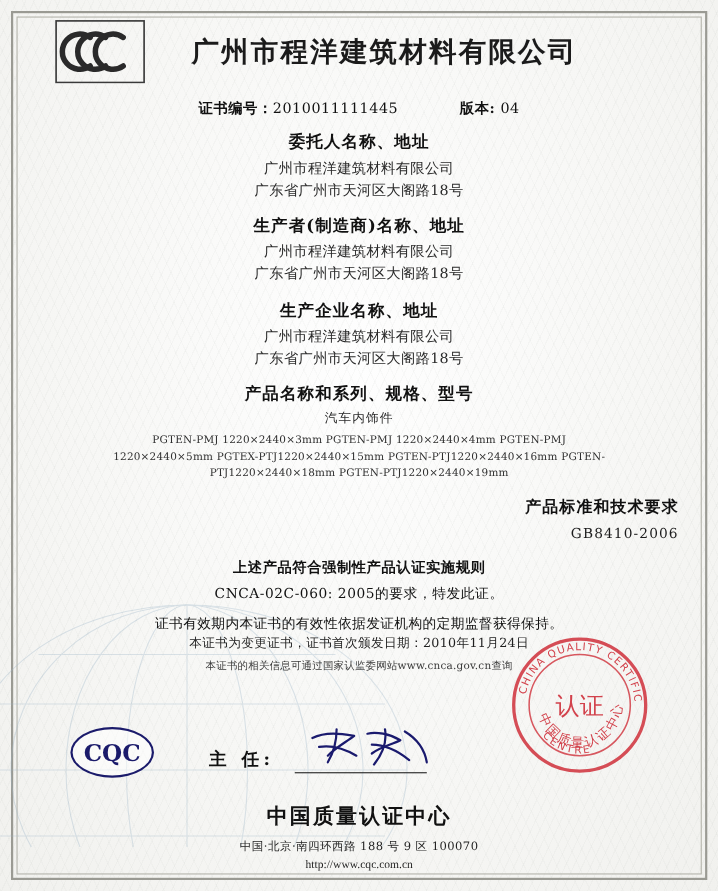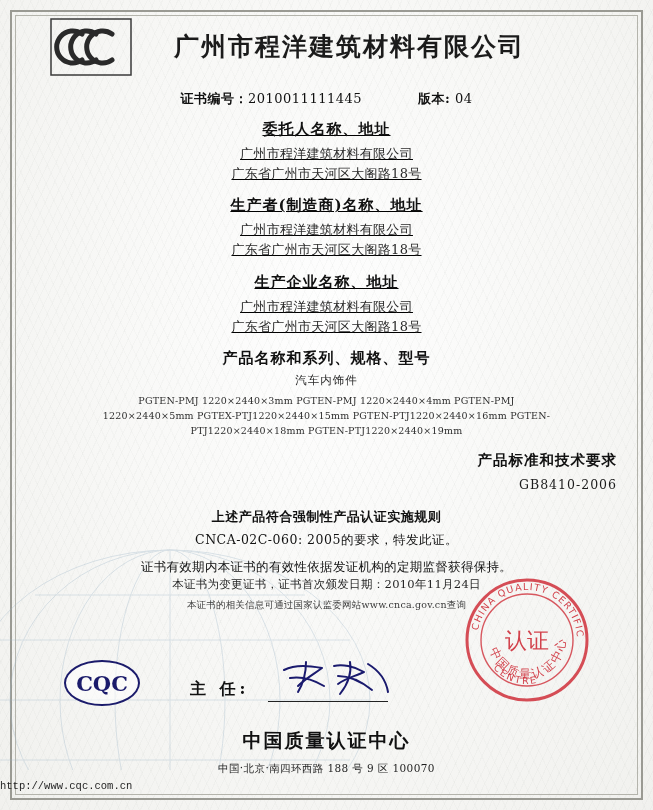--- a/index.html
+++ b/index.html
@@ -79,21 +79,20 @@
     gap: 56px;
     font-size: 13px;
     color: #111;
     letter-spacing: 0.5px;
   }
   .cert-no-row .label { font-weight: bold; }
 
   .section {
     margin-top: 12px;
     text-align: center;
-    text-decoration: underline;
   }
   .section-title {
     font-size: 15px;
     font-weight: bold;
     color: #111;
     letter-spacing: 1px;
     margin-bottom: 5px;
   }
   .section-line {
     font-size: 13px;
@@ -257,24 +256,25 @@
     margin-top: 2px;
   }
   .addr {
     text-align: center;
     font-size: 10.5px;
     color: #1f1f1f;
     margin-top: 8px;
     letter-spacing: 0.4px;
   }
   .url {
+    text-align: center;
     font-size: 10.5px;
     color: #1f1f1f;
     margin-top: 4px;
-    font-family: Liberation Mono, monospace;
+    font-family: Liberation Serif, serif;
   }
   
   .globe-wm {
     position: absolute;
     left: -40px;
     bottom: 40px;
     width: 420px;
     height: 260px;
     opacity: 0.35;
     z-index: 1;

